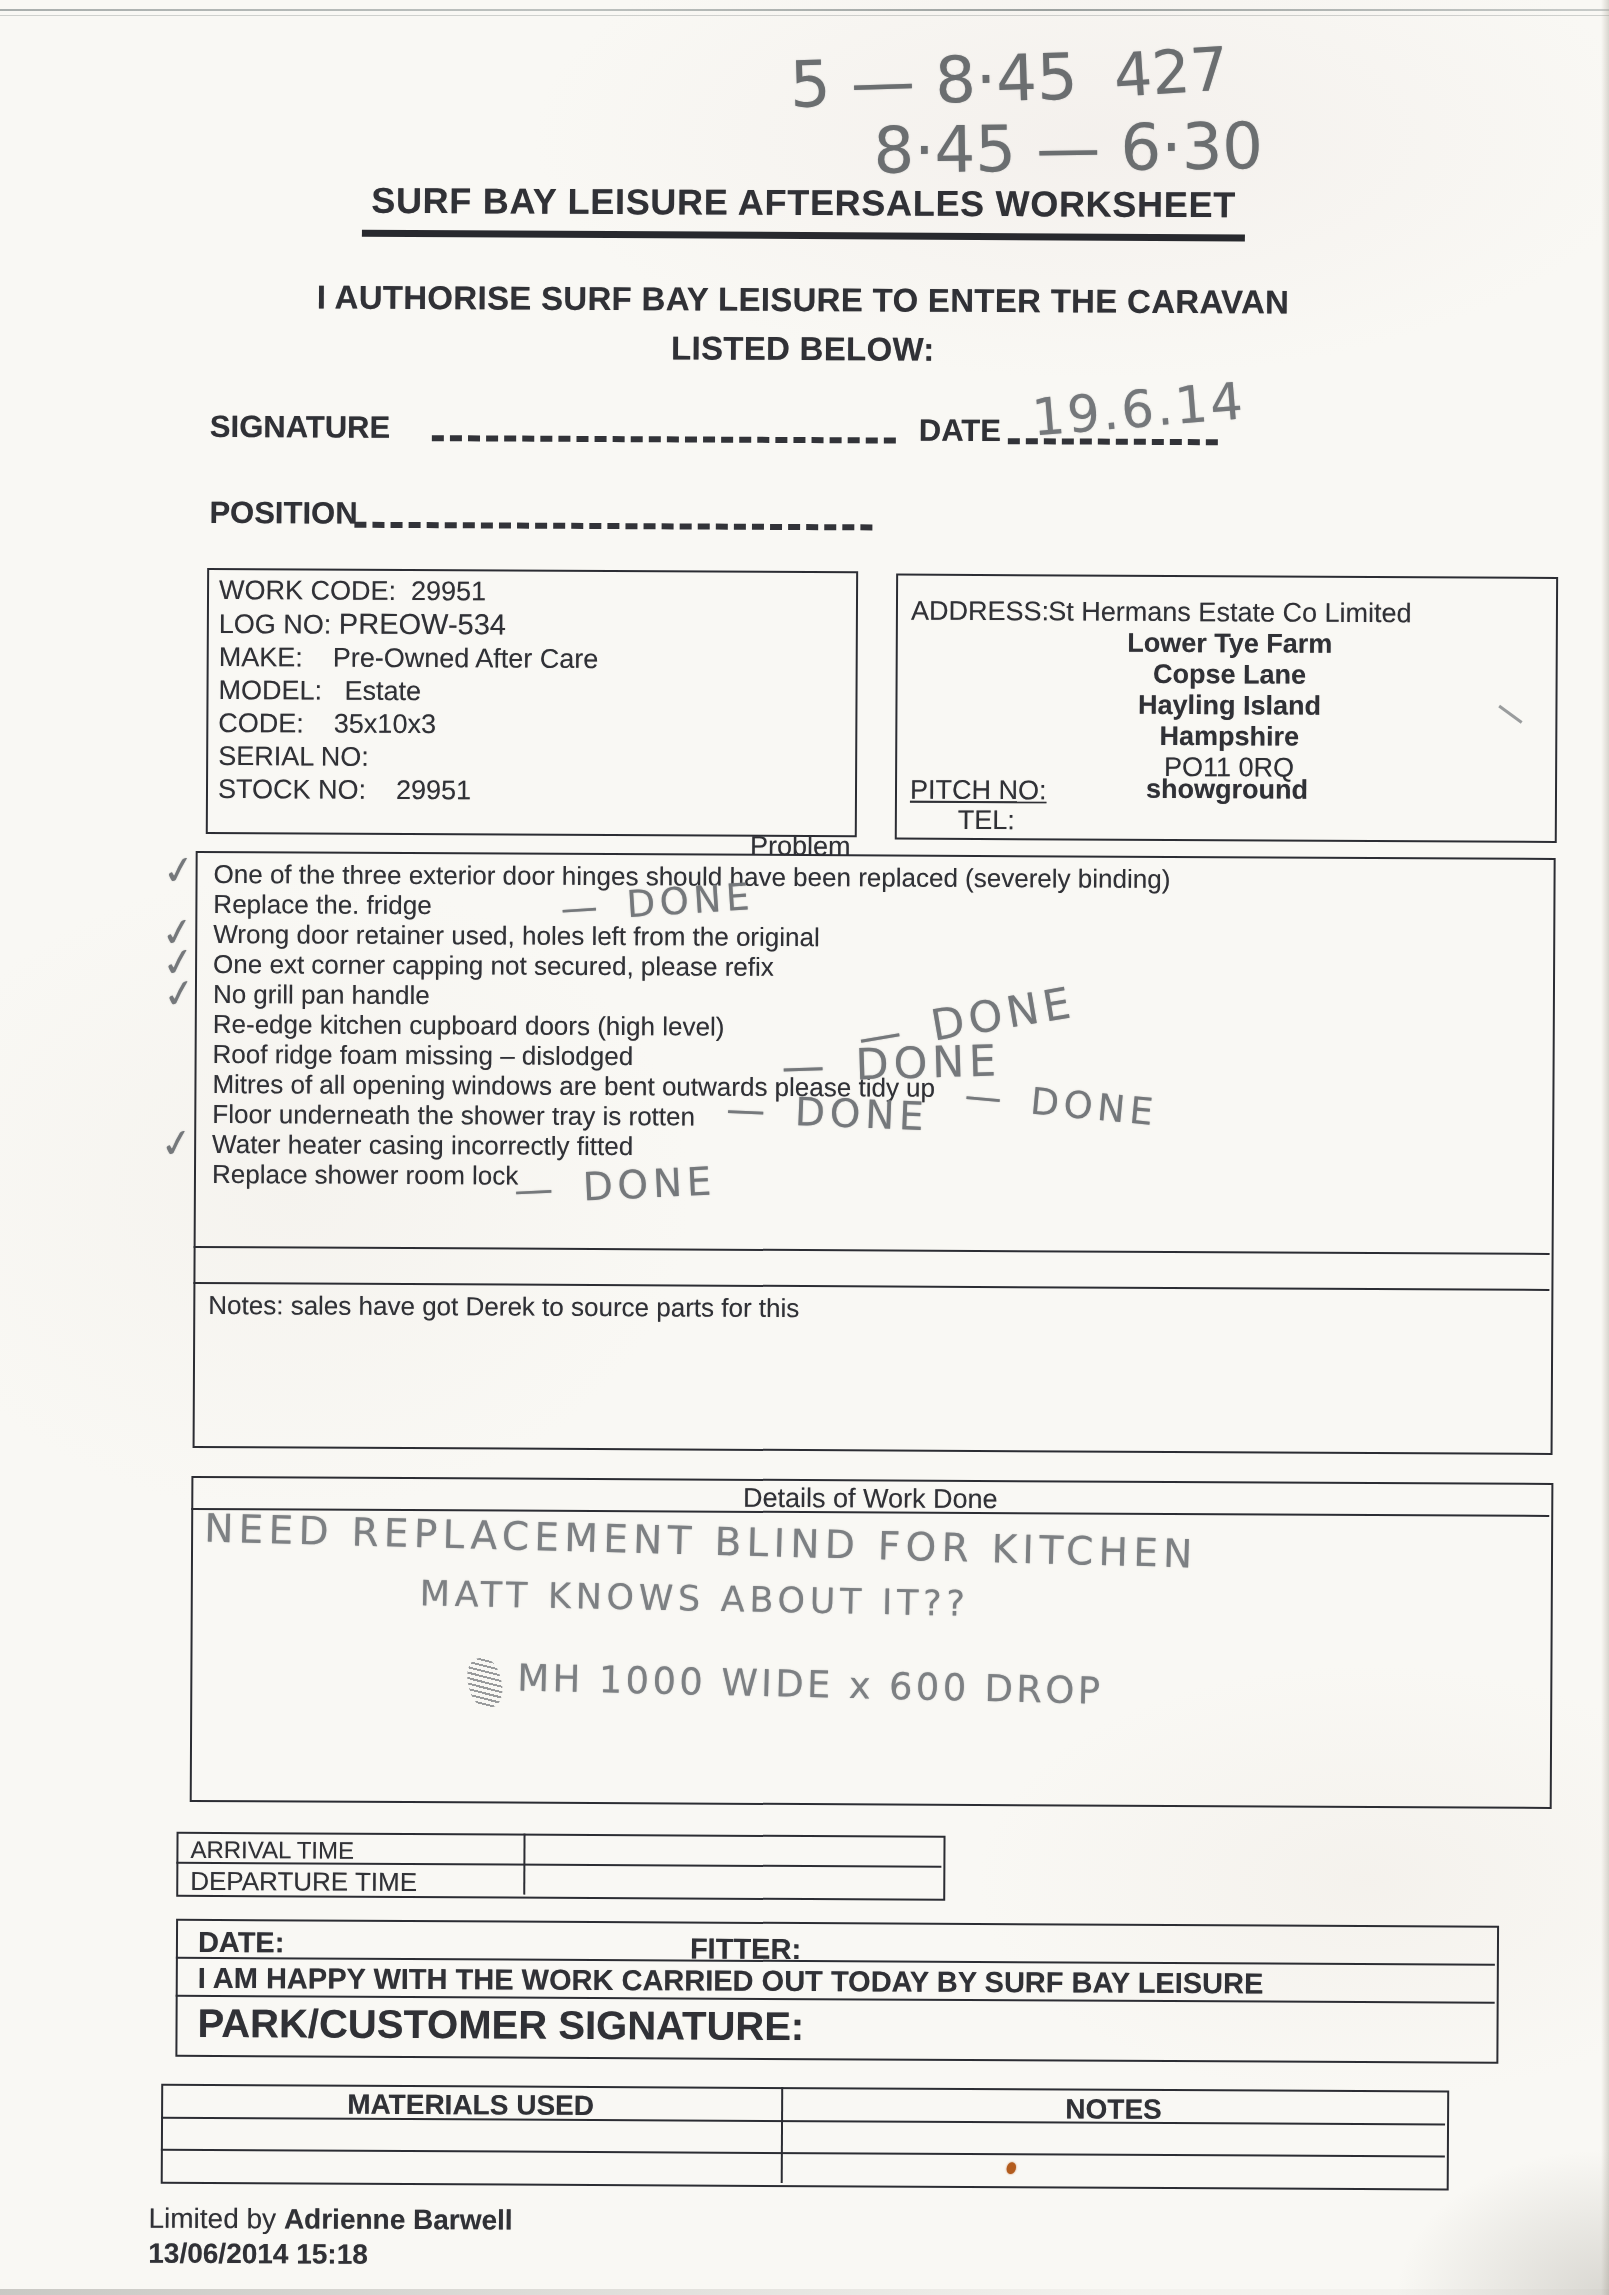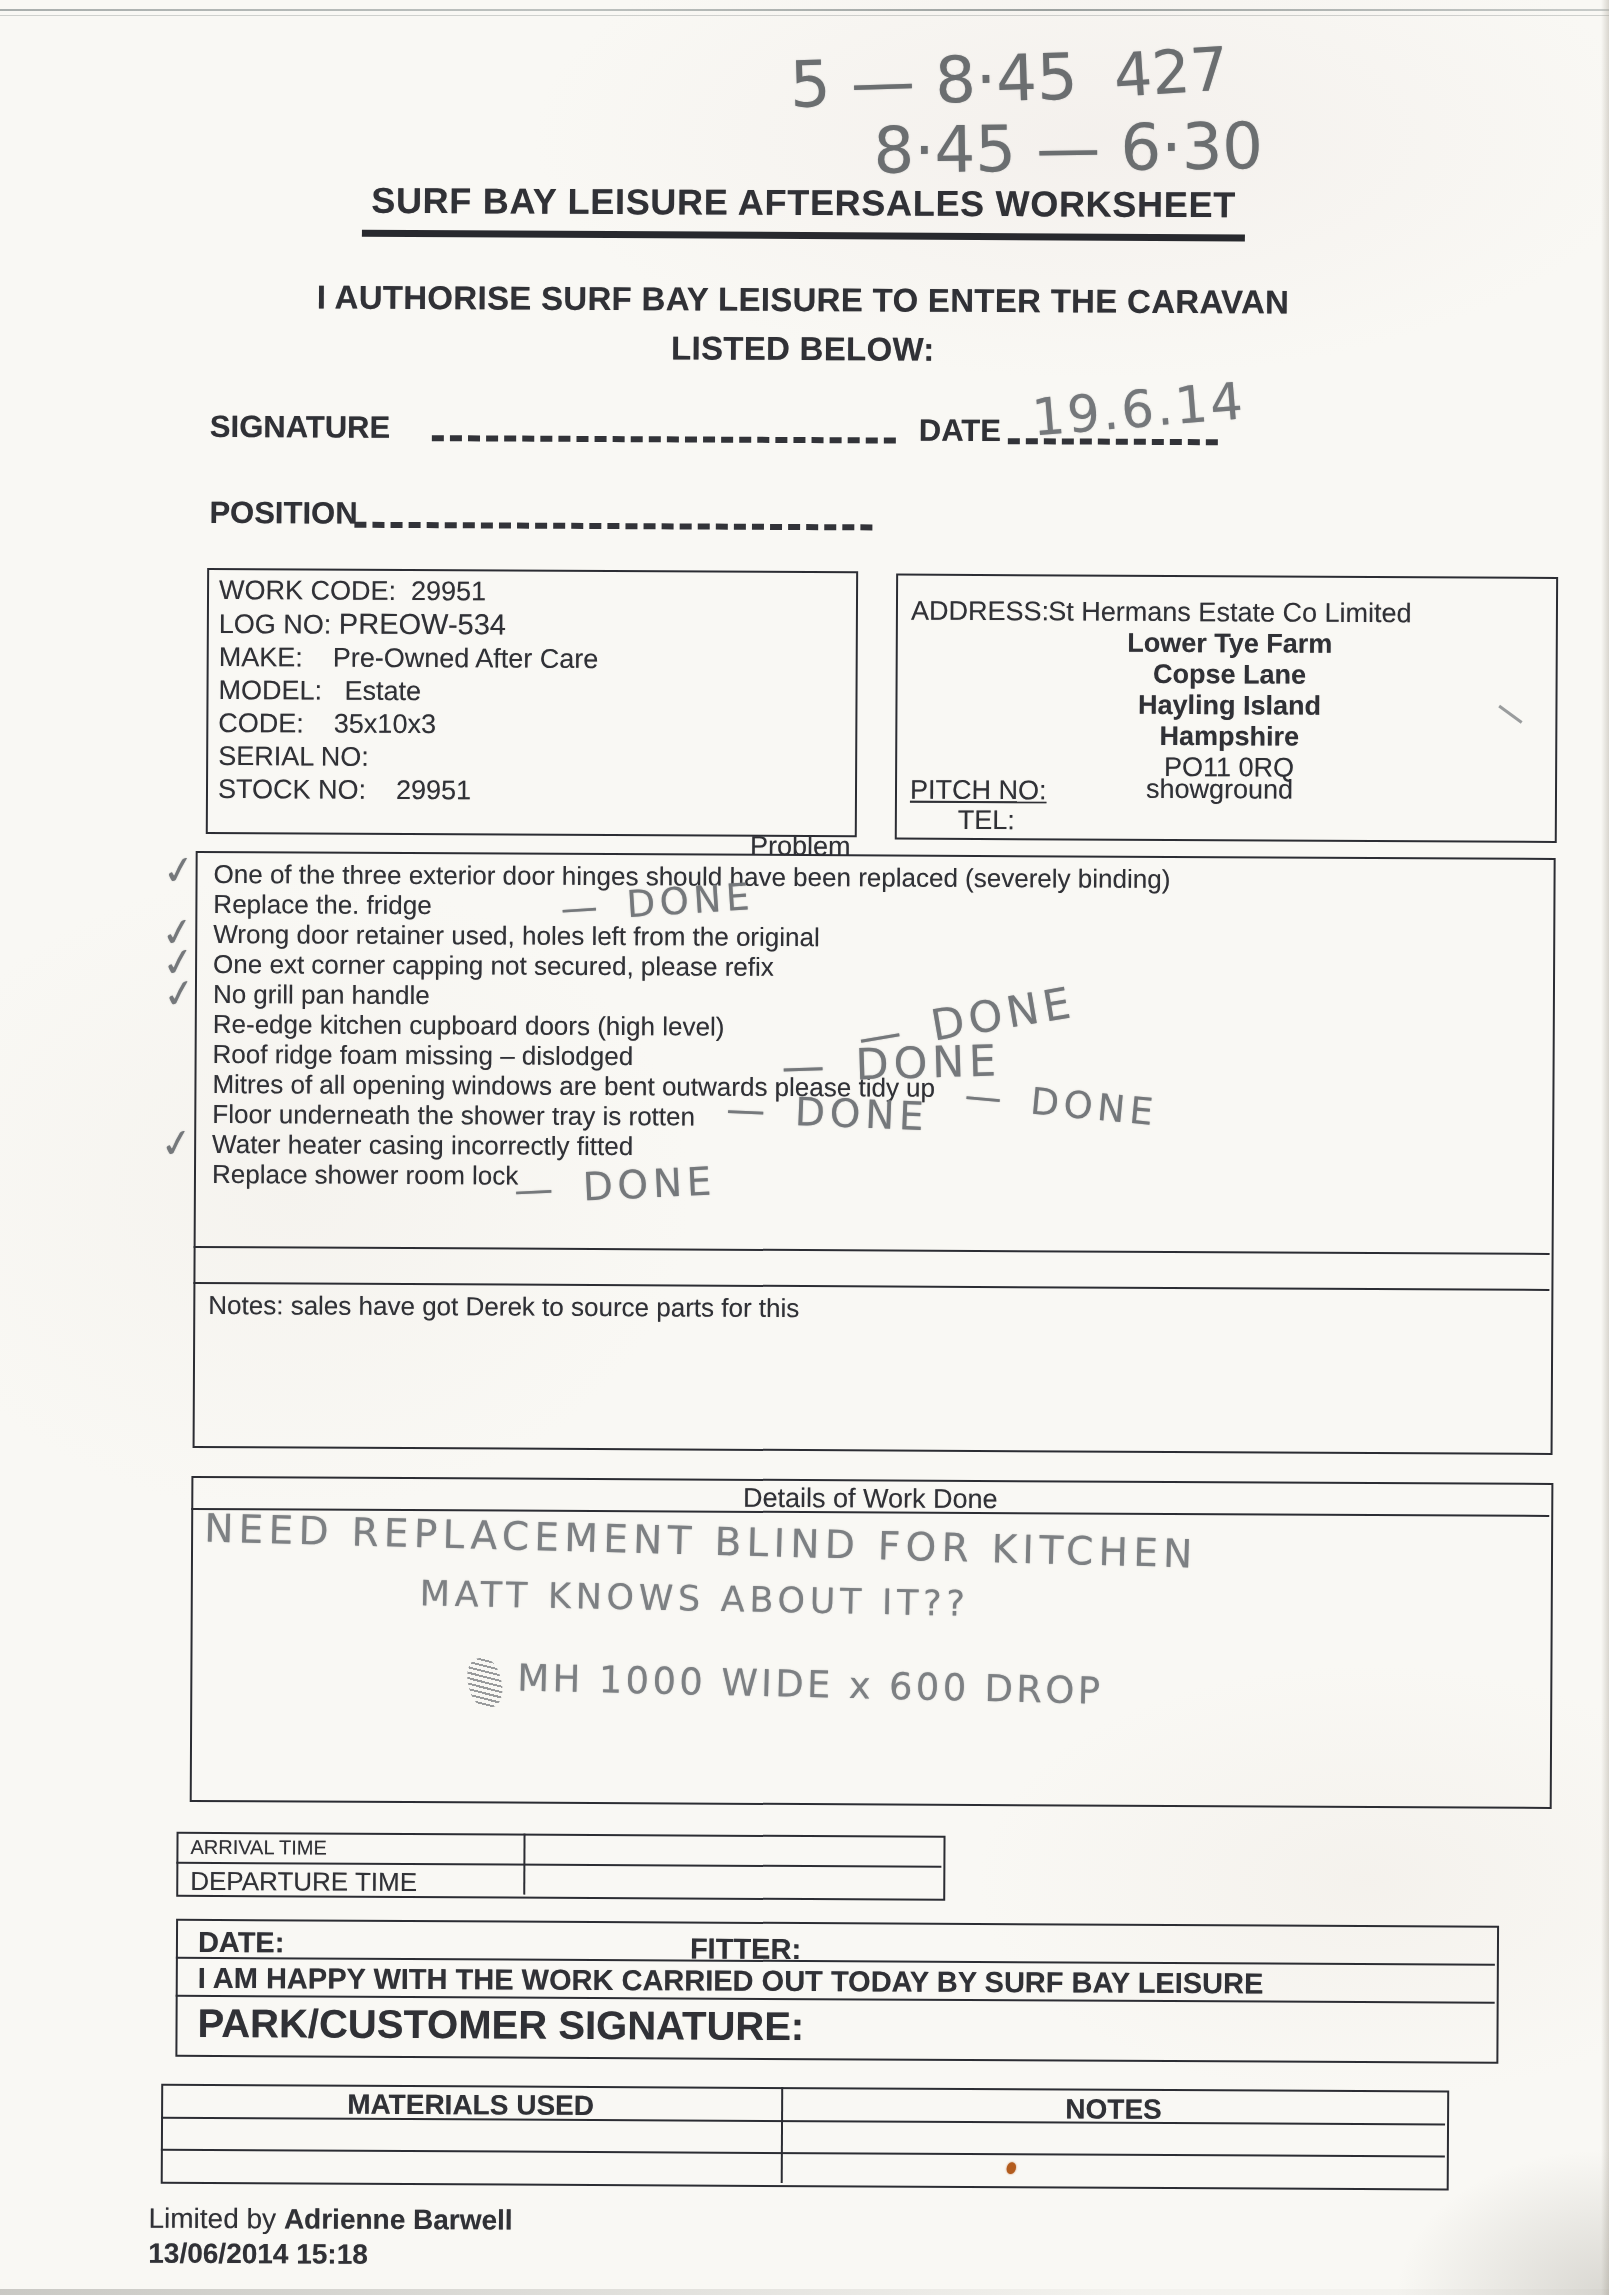--- a/index.html
+++ b/index.html
@@ -92,21 +92,21 @@
     <span class="abs ink info" style="left:914px;top:591px;">ADDRESS:</span>
     <div class="abs" style="left:999px;top:591px;width:468px;text-align:center;line-height:31px;">
       <div class="ink info">St Hermans Estate Co Limited</div>
       <div class="ink info b">Lower Tye Farm</div>
       <div class="ink info b">Copse Lane</div>
       <div class="ink info b">Hayling Island</div>
       <div class="ink info b">Hampshire</div>
       <div class="ink info">PO11 0RQ</div>
     </div>
     <span class="abs ink info" style="left:914px;top:770px;text-decoration:underline;">PITCH NO:</span>
-    <span class="abs ink info" style="left:1150px;top:768px;">showground</span>
+    <span class="abs ink info" style="left:1150px;top:768px;font-weight:bold;">showground</span>
     <span class="abs ink info" style="left:962px;top:800px;text-align:right;">TEL:</span>
     <div class="tickmark" style="left:1500px;top:705px;"></div>
 
     <div class="abs ctr ink" style="top:827px;font-size:27px;">Problem</div>
     <div class="box" style="left:200px;top:850px;width:1356px;height:593px;"></div>
 
     <div class="prow ink" style="top:858px;">One of the three exterior door hinges should have been replaced (severely binding)</div>
     <div class="prow ink" style="top:888px;">Replace the. fridge</div>
     <div class="prow ink" style="top:918px;">Wrong door retainer used, holes left from the original</div>
     <div class="prow ink" style="top:948px;">One ext corner capping not secured, please refix</div>
@@ -140,21 +140,21 @@
     <div class="hline" style="left:199px;top:1507px;width:1358px;"></div>
 
     <span class="abs pencil" style="left:212px;top:1515px;font-size:39px;letter-spacing:5.3px;transform:rotate(1.2deg);color:#7d8083;">NEED REPLACEMENT BLIND FOR KITCHEN</span>
     <span class="abs pencil" style="left:428px;top:1575px;font-size:35px;letter-spacing:4.7px;transform:rotate(.8deg);color:#7d8083;">MATT KNOWS ABOUT IT??</span>
     <div class="scrib" style="left:477px;top:1655px;"></div>
     <span class="abs pencil" style="left:526px;top:1659px;font-size:37px;letter-spacing:3.3px;transform:rotate(1deg);color:#7d8083;">MH 1000 WIDE x 600 DROP</span>
 
     <div class="box" style="left:186px;top:1831px;width:765px;height:61px;"></div>
     <div class="hline" style="left:186px;top:1861px;width:765px;"></div>
     <div class="vline" style="left:533px;top:1831px;height:61px;"></div>
-    <span class="abs ink" style="left:200px;top:1835px;font-size:20px;">ARRIVAL TIME</span>
+    <span class="abs ink" style="left:200px;top:1835px;font-size:24px;">ARRIVAL TIME</span>
     <span class="abs ink" style="left:548px;top:1835px;font-size:26px;"></span>
     <span class="abs ink" style="left:200px;top:1865px;font-size:26px;">DEPARTURE TIME</span>
     <span class="abs ink" style="left:548px;top:1865px;font-size:26px;"></span>
 
     <div class="box" style="left:186px;top:1918px;width:1319px;height:134px;"></div>
     <div class="hline" style="left:186px;top:1956px;width:1319px;"></div>
     <div class="hline" style="left:186px;top:1994px;width:1319px;"></div>
     <span class="abs ink b" style="left:208px;top:1925px;font-size:29px;">DATE:</span>
     <span class="abs ink b" style="left:700px;top:1929px;font-size:29px;">FITTER:</span>
     <span class="abs ink b" style="left:208px;top:1961px;font-size:29px;">I AM HAPPY WITH THE WORK CARRIED OUT TODAY BY SURF BAY LEISURE</span>

